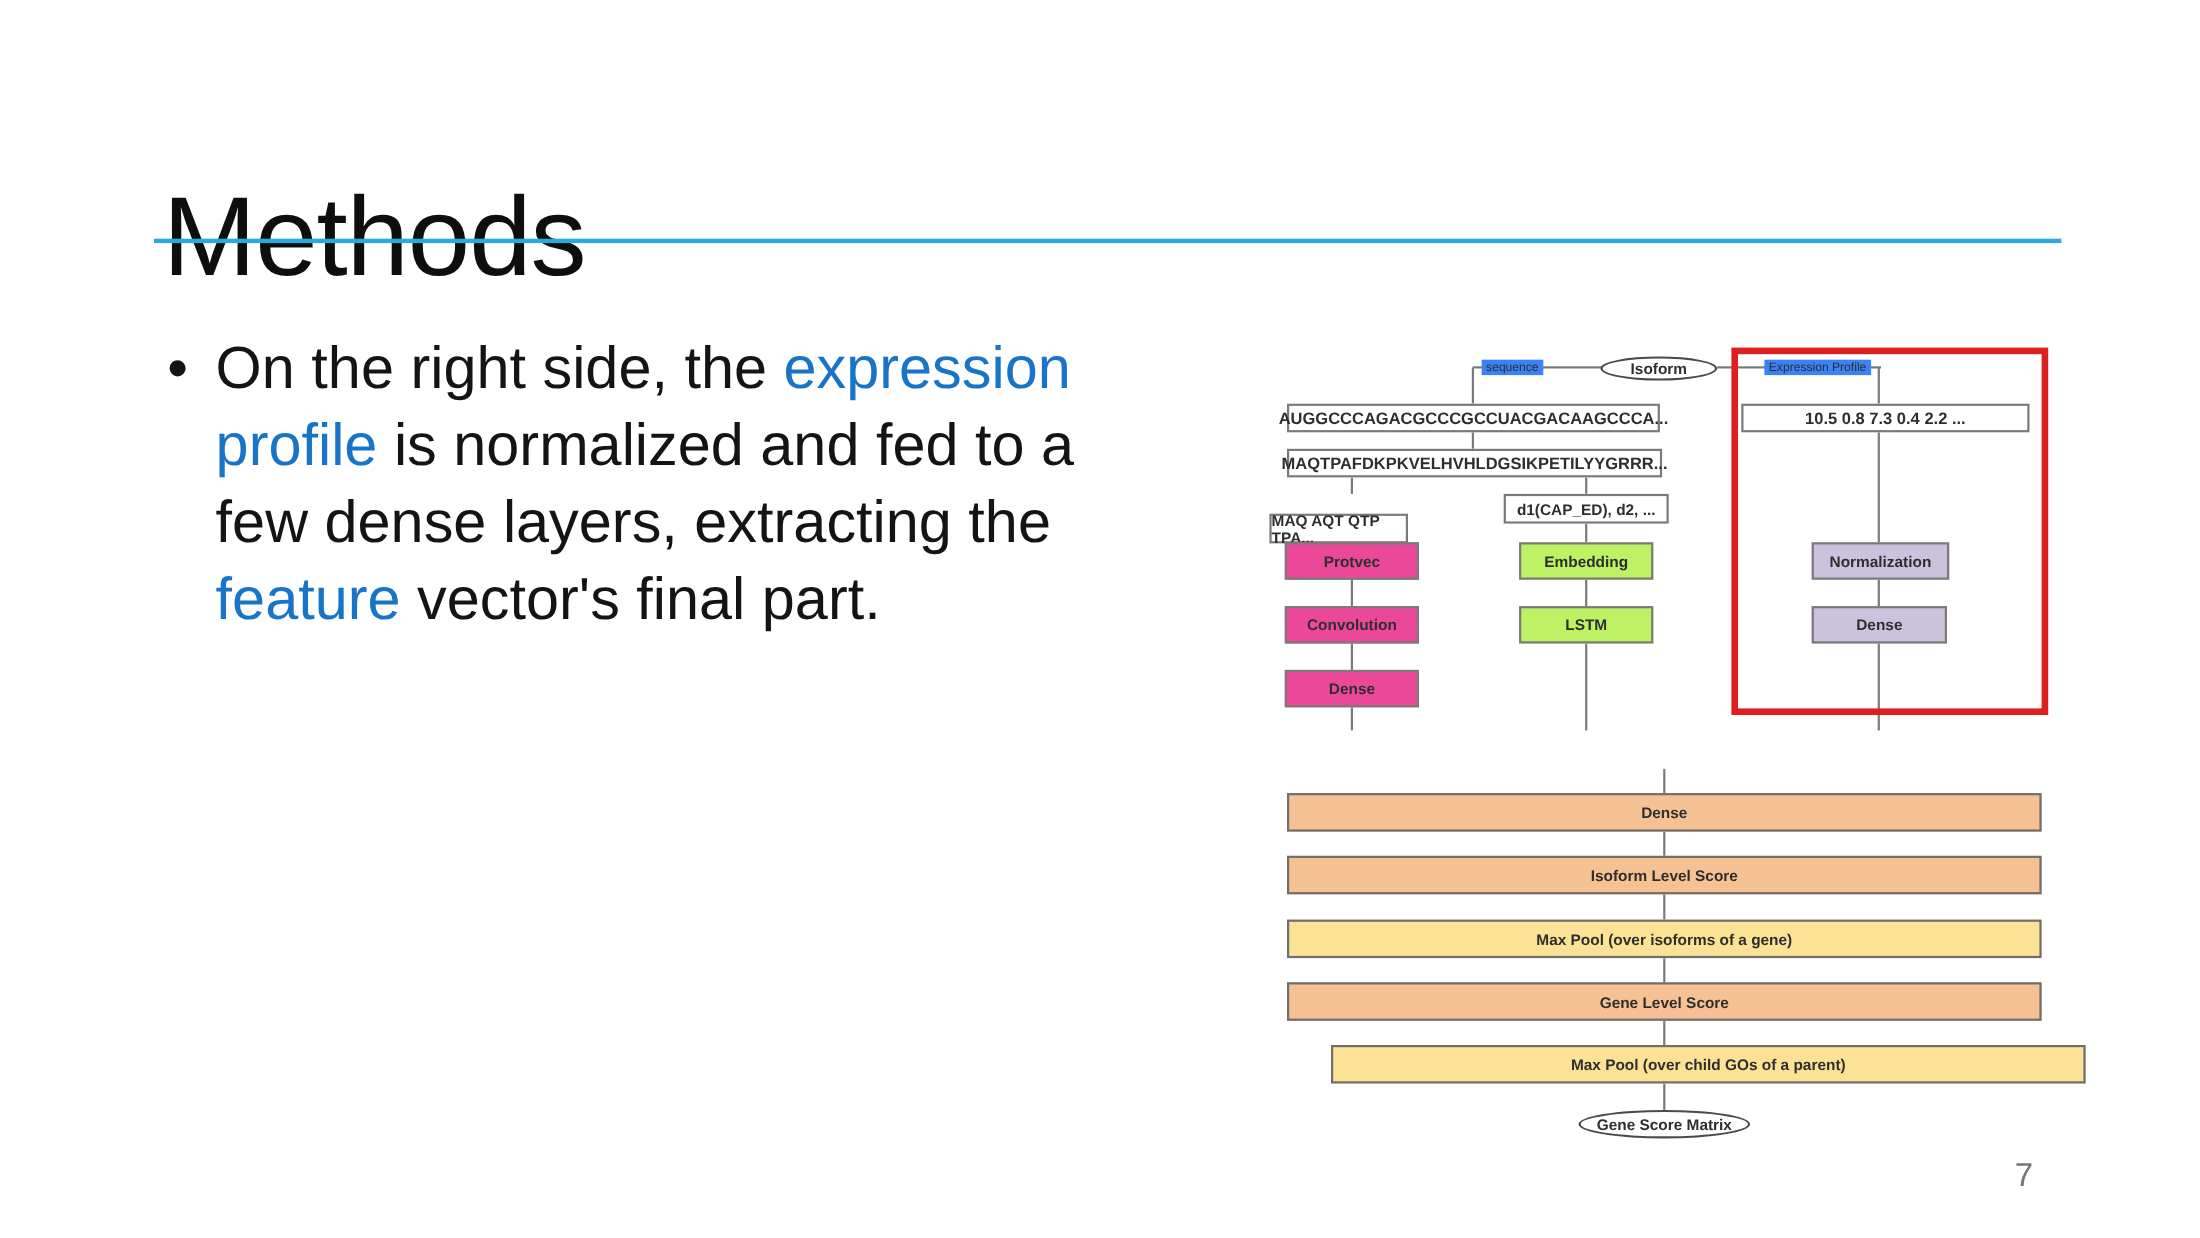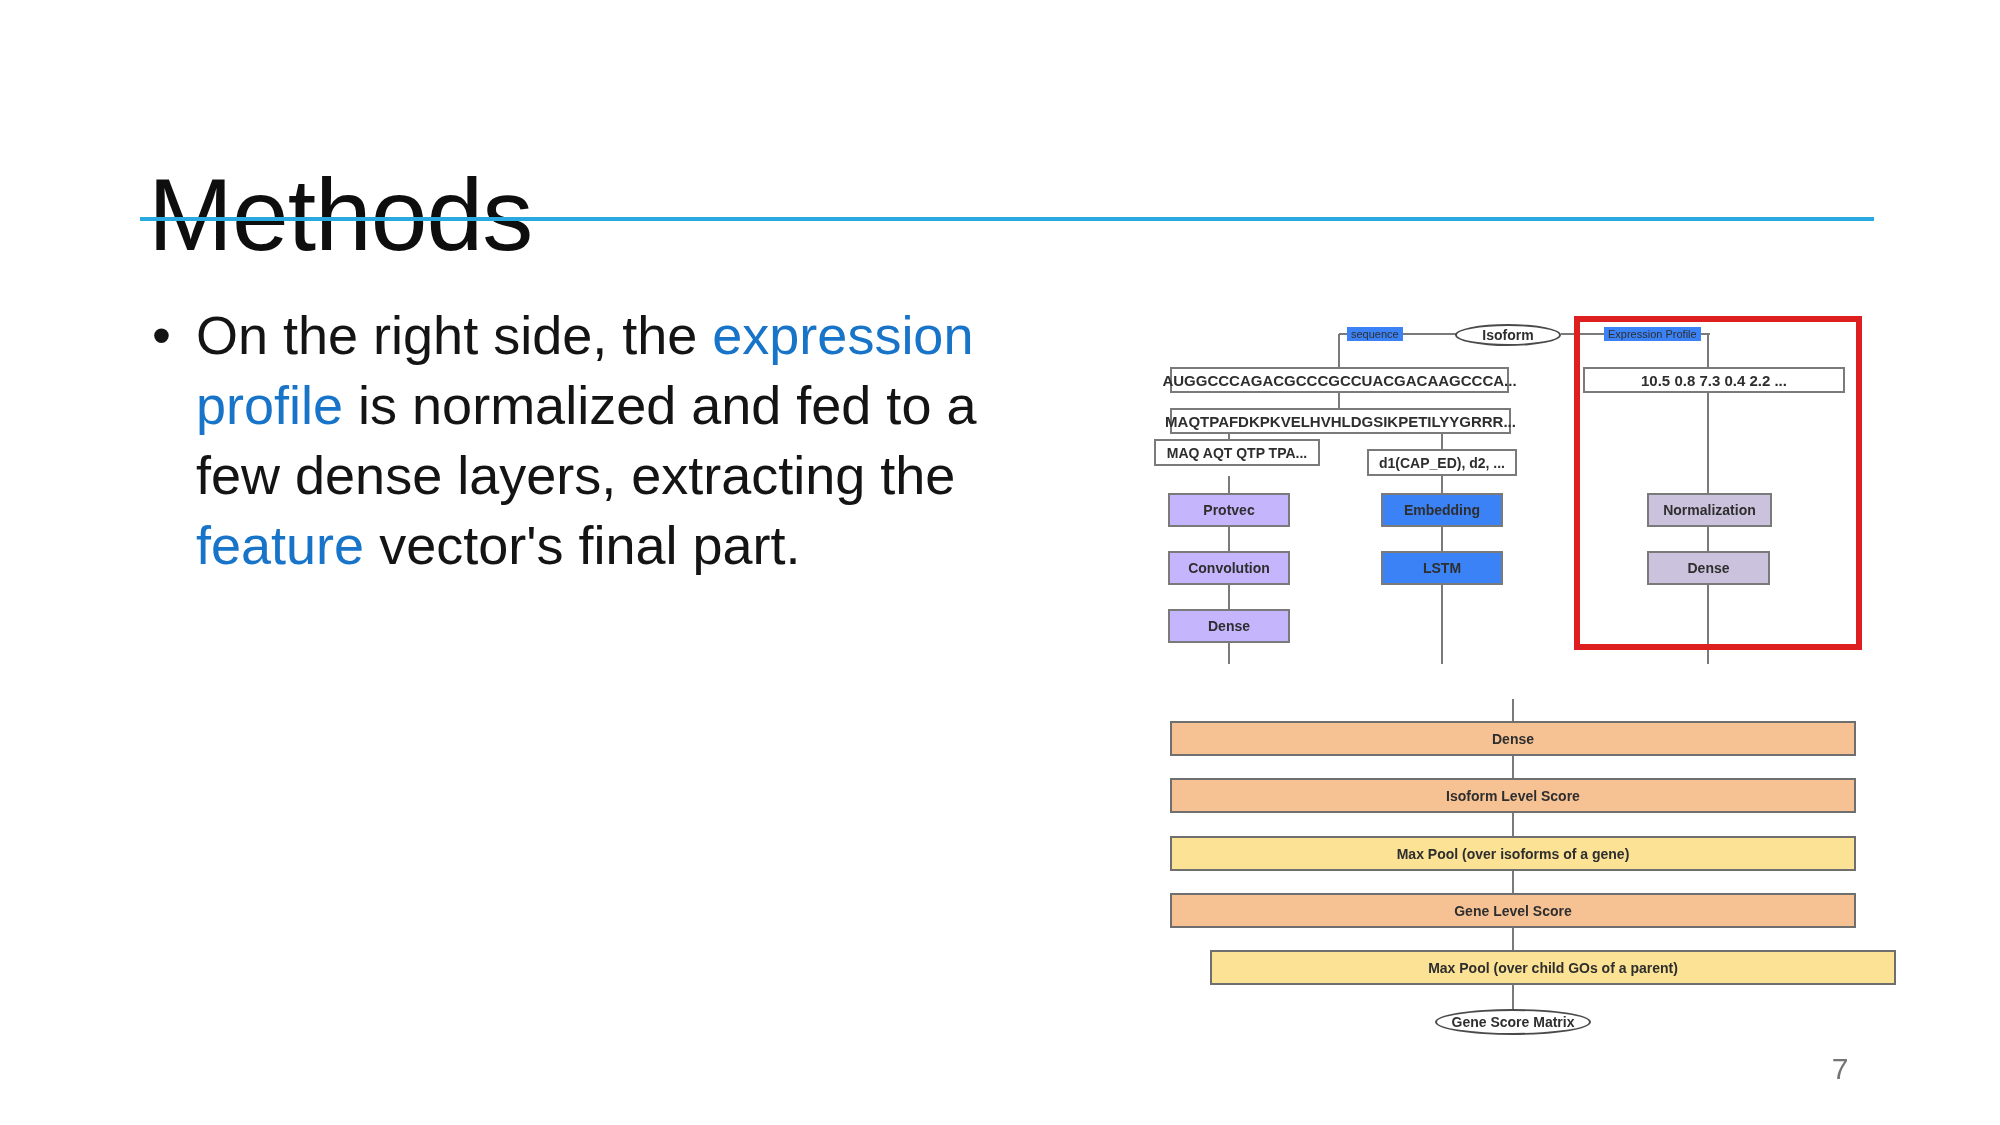--- a/index.html
+++ b/index.html
@@ -30,22 +30,22 @@
   }
   
   .diagram{position:absolute;left:0;top:0;width:2000px;height:1125px;}
   .box{
     position:absolute;box-sizing:border-box;border:2px solid #7a7a7a;background:#ffffff;
     display:flex;align-items:center;justify-content:center;
     font-weight:700;color:#2e2e2e;
   }
   .seqtext{font-size:15px;}
   .smalltext{font-size:14px;}
-  .c-blue{background:#c4b5fd;}
-  .c-green{background:#3b82f6;}
+  .c-blue{background:#ec4899;}
+  .c-green{background:#bef264;}
   .c-purple{background:#cbc3dd;}
   .c-orange{background:#f6c294;border-color:#6f6f6f;}
   .c-yellow{background:#fbe294;border-color:#6f6f6f;}
   .trunk{left:1170px;width:686px;height:35px;}
   .v{position:absolute;width:2px;background:#7a7a7a;}
   .h{position:absolute;height:2px;background:#7a7a7a;}
   .tag{
     position:absolute;background:#3b82f6;padding:0 4px;
     font-size:11px;font-weight:400;color:#2e2e2e;line-height:14px;
   }
@@ -107,21 +107,21 @@
 
   <div class="tag" style="left:1347px;top:327px;">sequence</div>
   <div class="ellipse" style="left:1455px;top:324px;width:106px;height:22px;font-size:14px;">Isoform</div>
   <div class="tag" style="left:1604px;top:327px;">Expression Profile</div>
 
   <div class="box seqtext" style="left:1170px;top:367px;width:339px;height:26px;">AUGGCCCAGACGCCCGCCUACGACAAGCCCA...</div>
   <div class="box seqtext" style="left:1583px;top:367px;width:262px;height:26px;">10.5 0.8 7.3 0.4 2.2 ...</div>
 
   <div class="box seqtext" style="left:1170px;top:408px;width:341px;height:26px;">MAQTPAFDKPKVELHVHLDGSIKPETILYYGRRR...</div>
 
-  <div class="box smalltext" style="left:1154px;top:439px;width:166px;height:27px;">MAQ AQT QTP TPA...</div>
+  <div class="box smalltext" style="left:1154px;top:467px;width:126px;height:27px;">MAQ AQT QTP TPA...</div>
   <div class="box smalltext" style="left:1367px;top:449px;width:150px;height:27px;">d1(CAP_ED), d2, ...</div>
 
   <div class="box smalltext c-blue" style="left:1168px;top:493px;width:122px;height:34px;">Protvec</div>
   <div class="box smalltext c-green" style="left:1381px;top:493px;width:122px;height:34px;">Embedding</div>
   <div class="box smalltext c-purple" style="left:1647px;top:493px;width:125px;height:34px;">Normalization</div>
 
   <div class="box smalltext c-blue" style="left:1168px;top:551px;width:122px;height:34px;">Convolution</div>
   <div class="box smalltext c-green" style="left:1381px;top:551px;width:122px;height:34px;">LSTM</div>
   <div class="box smalltext c-purple" style="left:1647px;top:551px;width:123px;height:34px;">Dense</div>
 

